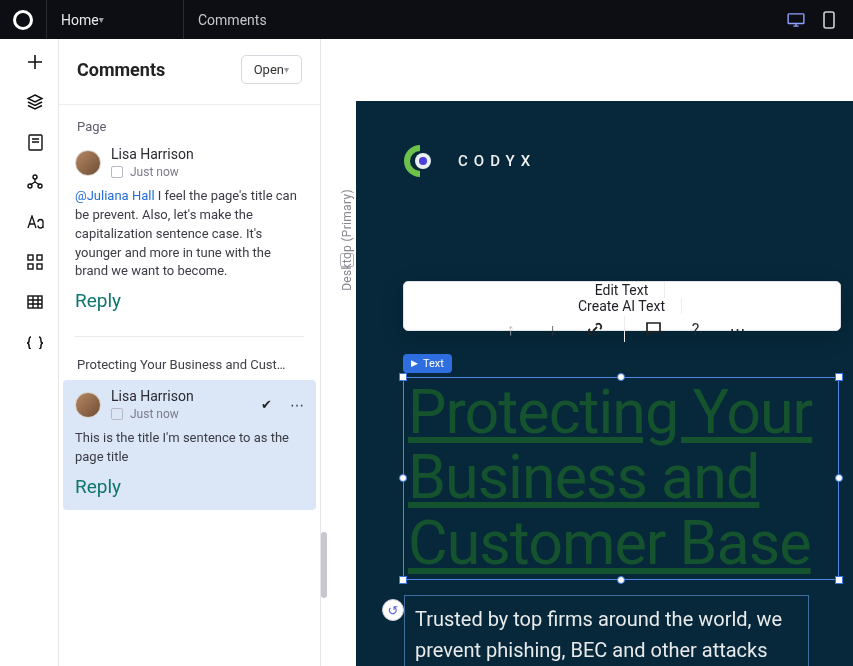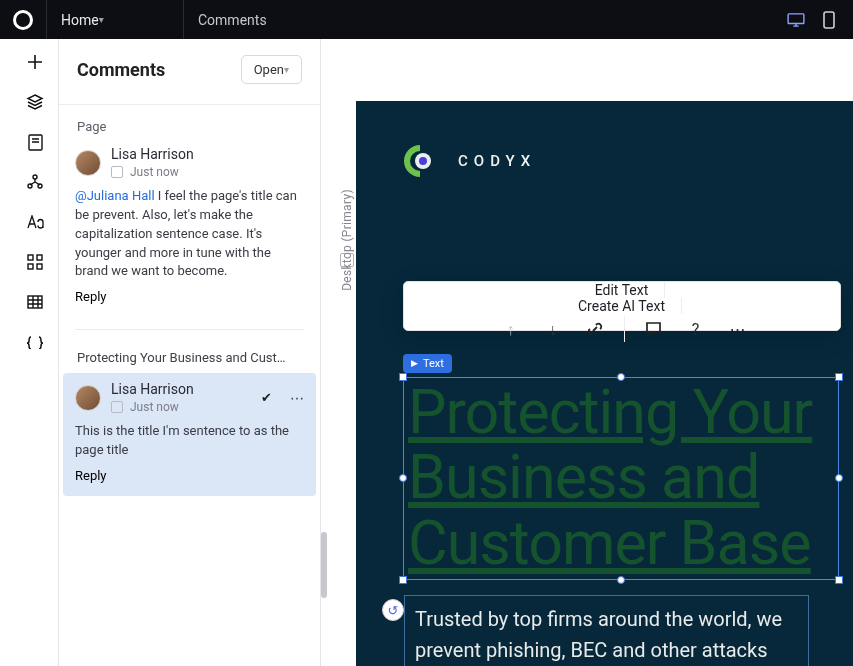--- a/index.html
+++ b/index.html
@@ -36,21 +36,21 @@
     .avatar { width: 26px; height: 26px; border-radius: 50%; background: linear-gradient(135deg,#b58863,#704d35); border: 1px solid #d8d3ce; flex-shrink: 0; }
     .c-meta { flex:1; }
     .c-name { font-size: 14px; color: #2a2a33; }
     .c-time-row { display: flex; align-items: center; gap: 7px; margin-top: 3px; }
     .minibox { width: 12px; height: 12px; border: 1px solid #b8b9c2; border-radius: 2px; }
     .c-time { font-size: 12px; color: #7c7d89; }
     .resolve-check { color: #222; font-size: 13px; margin-right: 8px; }
     .more-dots { color: #3a3a44; font-size: 14px; }
     .c-body { font-size: 13px; color: #3c3c46; line-height: 1.45; margin-top: 8px; }
     .mention { color: #266ddc; }
-    .reply-link { color: #000000; font-size: 13px; margin-top: 8px; display: inline-block; cursor: pointer; }
+    .reply-link { color: #0f766e; font-size: 19px; margin-top: 8px; display: inline-block; cursor: pointer; }
     .divider { height: 1px; background: #ebebef; margin: 12px 16px; }
     .thread-label { font-size: 13px; color: #3f3f48; padding: 8px 18px 8px; white-space: nowrap; overflow: hidden; text-overflow: ellipsis; }
 
     
     .canvas-wrap { flex: 1; position: relative; background: #fff; display: flex; }
     .scroll-thumb { position: absolute; left: 0; top: 493px; width: 6px; height: 66px; background: #c6c7cf; border-radius: 3px; }
     .vert-label { position: absolute; left: 19px; top: 98px; width: 14px; height: 130px; display: flex; flex-direction: column; align-items: center; justify-content: flex-end; color: #86878f; }
     .vert-text { transform: rotate(-90deg); transform-origin: center; font-size: 12px; letter-spacing: 0.3px; white-space: nowrap; }
     .vert-box { width: 14px; height: 14px; border: 1.5px solid #b0b1ba; border-radius: 2px; margin-top: 6px; }
 

